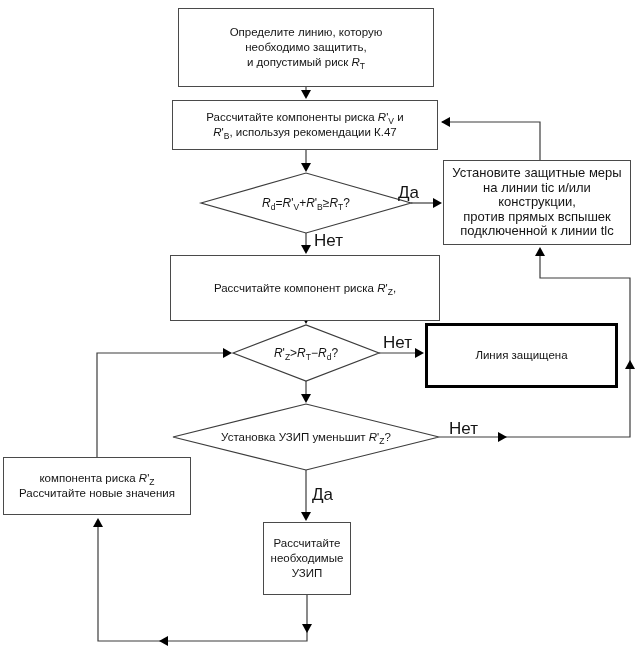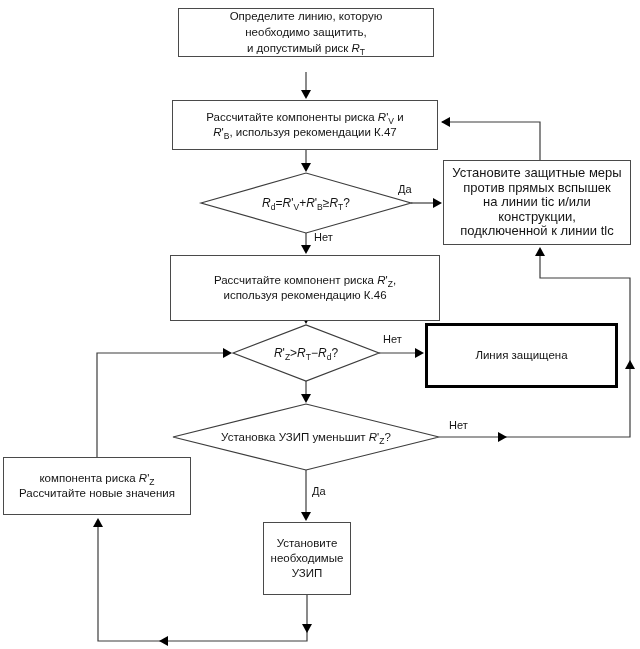--- a/index.html
+++ b/index.html
@@ -30,21 +30,21 @@
     position: absolute;
     display: flex;
     align-items: center;
     justify-content: center;
     text-align: center;
     font-size: 12px;
     line-height: 14px;
   }
   .edge-label {
     position: absolute;
-    font-size: 11px;
+    font-size: 17px;
     background: transparent;
     white-space: nowrap;
   }
   i { font-style: italic; }
   sub { font-size: 8.5px; line-height: 0; }
 </style>
 </head>
 <body>
 
 <div id="canvas">
@@ -88,54 +88,53 @@
       <polygon points="302,624 312,624 307,633"></polygon>
       <polygon points="168,636 168,646 159,641"></polygon>
       <polygon points="93,527 103,527 98,518"></polygon>
       <polygon points="498,432 498,442 507,437"></polygon>
       <polygon points="625,369 635,369 630,360"></polygon>
       <polygon points="535,256 545,256 540,247"></polygon>
       <polygon points="450,117 450,127 441,122"></polygon>
     </g>
   </svg>
 
-  <div class="box" style="left:178px; top:8px; width:256px; height:49px;justify-content:space-between;">
+  <div class="box" style="left:178px; top:8px; width:256px; height:79px;">
     <div>Определите линию, которую</div>
     <div>необходимо защитить,</div>
     <div>и допустимый риск <i>R</i><sub>T</sub></div>
   </div>
 
   <div class="box" style="left:172px; top:100px; width:266px; height:50px;">
     <div>Рассчитайте компоненты риска <i>R</i>'<sub>V</sub> и</div>
     <div><i>R</i>'<sub>B</sub>, используя рекомендации К.47</div>
   </div>
 
   <div class="box" style="left:170px; top:255px; width:270px; height:66px;">
     <div>Рассчитайте компонент риска <i>R</i>'<sub>Z</sub>,</div>
-    <div>используя рекомендацию К.46</div>
   </div>
 
   <div class="box" style="left:443px; top:160px; width:188px; height:85px; font-size:13px; line-height:14.5px;">
     <div>Установите защитные меры</div>
+    <div>на линии tic и/или конструкции,</div>
     <div>против прямых вспышек</div>
-    <div>на линии tic и/или конструкции,</div>
     <div>подключенной к линии tlc</div>
   </div>
 
   <div class="box thick" style="left:425px; top:323px; width:193px; height:65px;">
     <div>Линия защищена</div>
   </div>
 
   <div class="box" style="left:3px; top:457px; width:188px; height:58px;">
     <div>компонента риска <i>R</i>'<sub>Z</sub></div>
     <div>Рассчитайте новые значения</div>
   </div>
 
   <div class="box" style="left:263px; top:522px; width:88px; height:73px;">
-    <div>Установите</div>
+    <div>Рассчитайте</div>
     <div>необходимые</div>
     <div>УЗИП</div>
   </div>
 
   <div class="dlabel" style="left:201px; top:173px; width:210px; height:60px;">
     <span><i>R</i><sub>d</sub>=<i>R</i>'<sub>V</sub>+<i>R</i>'<sub>B</sub>≥<i>R</i><sub>T</sub>?</span>
   </div>
   <div class="dlabel" style="left:173px; top:404px; width:266px; height:66px; font-size:11.5px;">
     <span>Установка УЗИП уменьшит <i>R</i>'<sub>Z</sub>?</span>
   </div>

